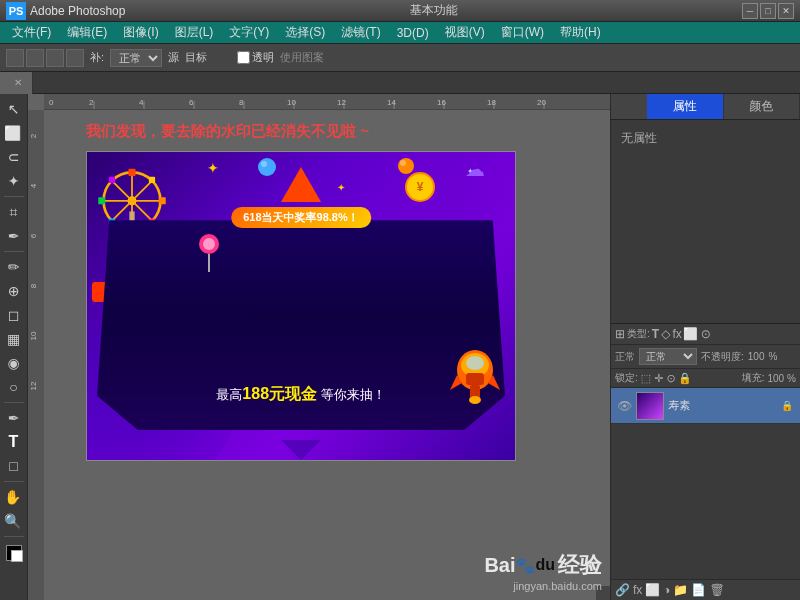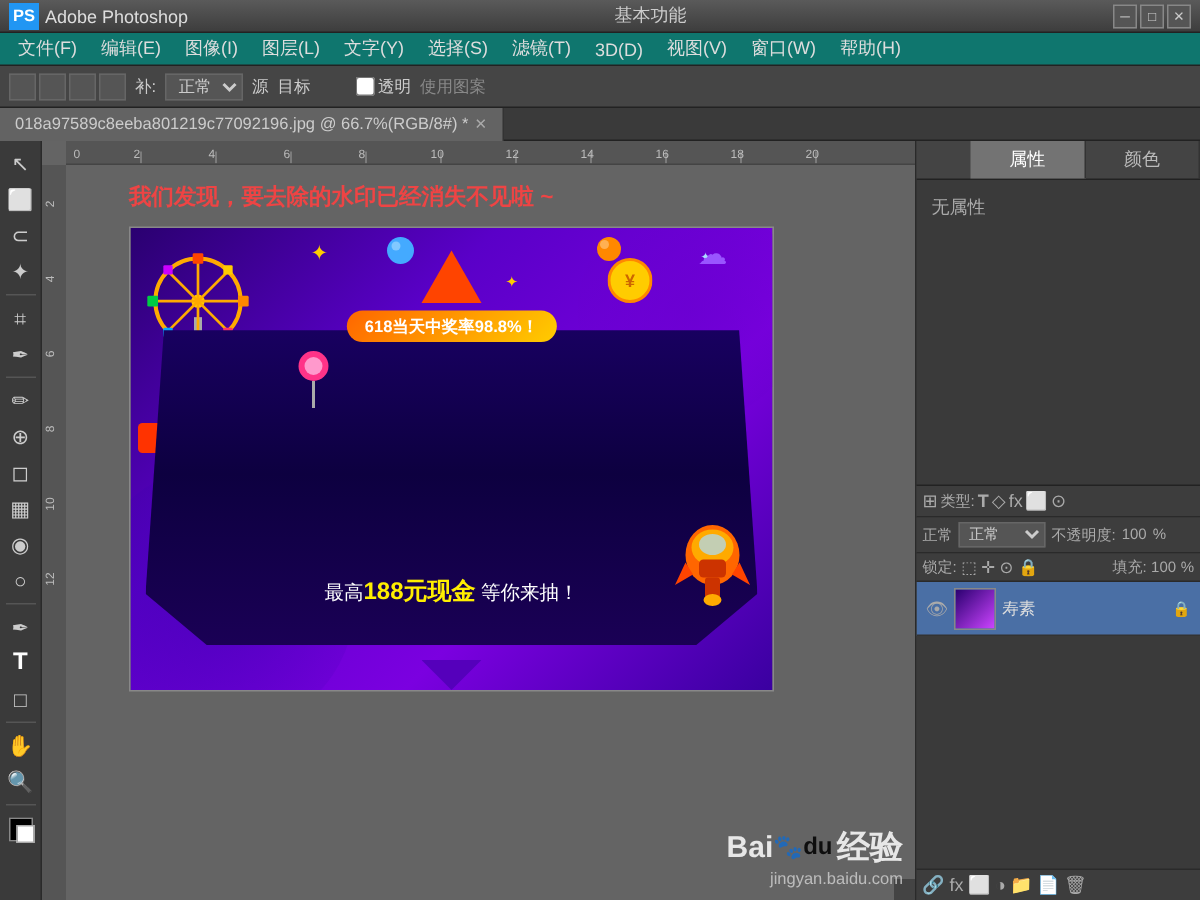--- a/index.html
+++ b/index.html
@@ -244,21 +244,21 @@
       flex-direction: column;
     }
 
     
     #attr-tabs {
       display: flex;
       background: #444;
       border-bottom: 1px solid #222;
     }
     .attr-tab { flex: 1; text-align: center; color: #bbb; font-size: 12px; padding: 4px 0; cursor: pointer; border-right: 1px solid #333; }
-    .attr-tab.active { background: #737373; color: #fff; margin-left: 36px; }
+    .attr-tab.active { background: #1d4ed8; color: #fff; margin-left: 36px; }
 
     #attr-content {
       flex: 1;
       padding: 6px;
       color: #aaa;
       font-size: 12px;
     }
     #no-attr { color: #aaa; font-size: 12px; padding: 4px; }
 
     
@@ -448,21 +448,20 @@
   <span class="option-label">目标</span>
   <div class="option-checkbox">
     <input type="checkbox" style="">
     <span>透明</span>
   </div>
   <span class="option-grayed">使用图案</span>
 </div>
 
 <div id="tabbar">
   <div class="tab-item active">
-    <span>018a97589c8eeba801219c77092196.jpg @ 66.7%(RGB/8#) *</span>
     <span class="tab-close">✕</span>
   </div>
 </div>
 
 <div id="main">
 
   <div id="toolbar-left">
     <div class="tool-btn" title="移动工具">↖</div>
     <div class="tool-btn" title="矩形选框">⬜</div>
     <div class="tool-btn" title="套索工具">⊂</div>

